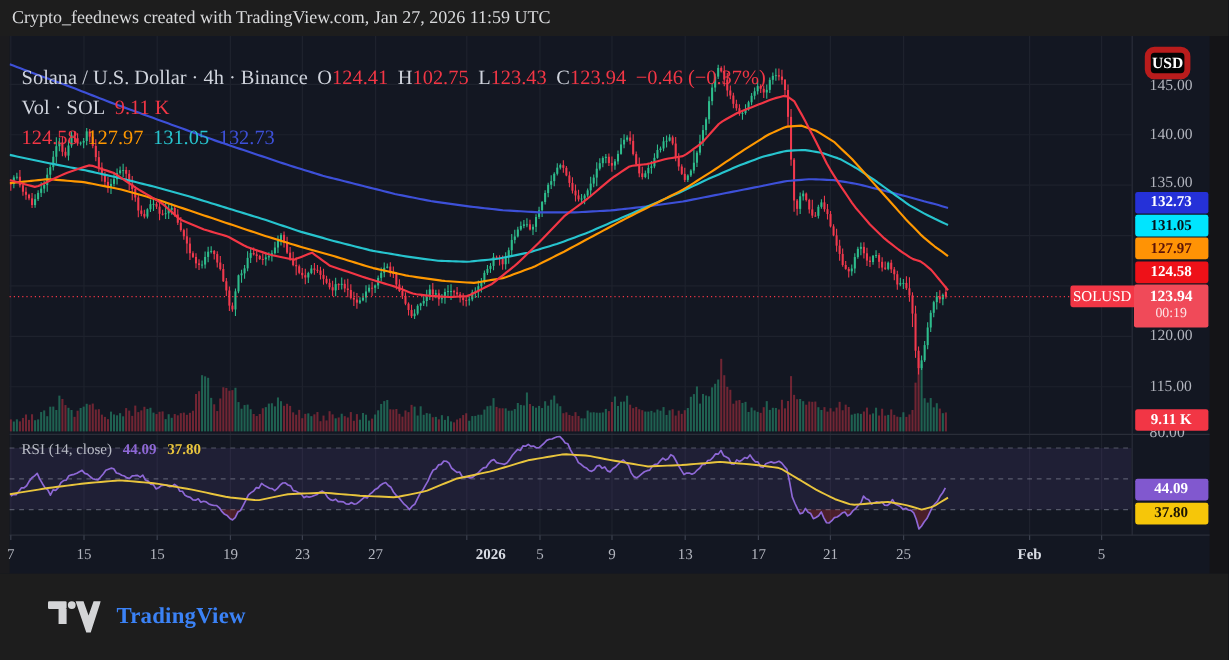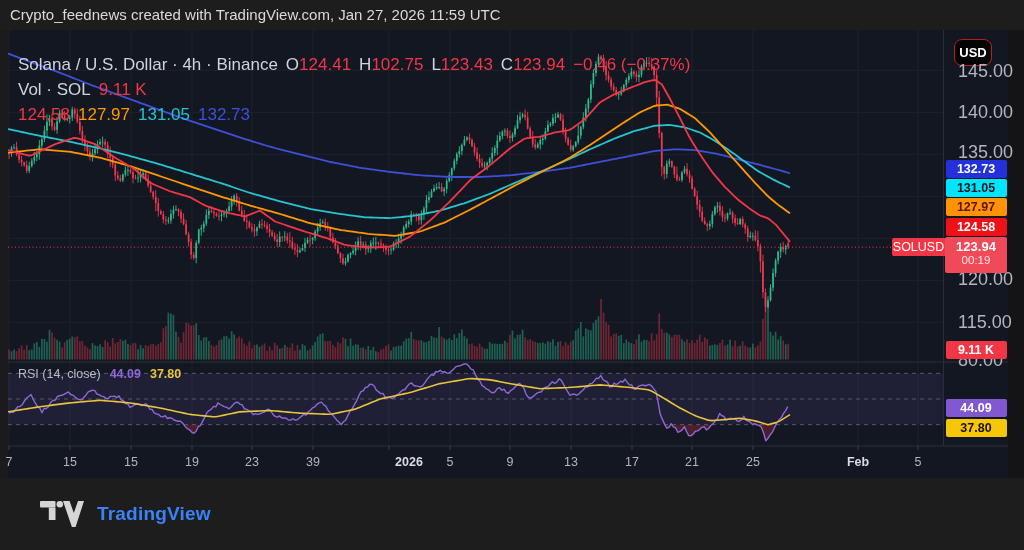--- a/index.html
+++ b/index.html
@@ -1,33 +1,33 @@
 <!DOCTYPE html>
 <html><head>
 <meta charset="utf-8">
 <style>
   html,body{margin:0;padding:0;background:#000;}
   .root{position:relative;width:1024px;height:550px;overflow:hidden;background:#131722;
-        font-family:Liberation Sans, sans-serif;-webkit-font-smoothing:antialiased;}
+        font-family:Liberation Serif, serif;-webkit-font-smoothing:antialiased;}
   .abs{position:absolute;}
   .topbar{left:0;top:0;width:1024px;height:30px;background:#1d1d1d;color:#d9dadc;
           font-size:15px;font-weight:500;line-height:30px;padding-left:10px;box-sizing:border-box;}
   .strip{top:30px;height:448px;background:#1b1b1e;}
   .strip.left{left:0;width:8px;}
   .strip.right{left:1008px;width:16px;background:#141417;}
   #chart{left:0;top:0;}
   .header{left:18px;top:52px;font-size:17px;color:var(--text);}
   .hrow{display:flex;gap:8px;white-space:nowrap;height:25px;line-height:25px;}
   .c-red{color:var(--red);} .c-orange{color:var(--orange);} .c-cyan{color:var(--cyan);}
   .c-blue{color:var(--blue);} .c-purple{color:var(--purple);} .c-yellow{color:var(--yellow);}
   .muted{color:#cfd3dc;}
-  .usd{left:954px;top:39px;width:38px;height:27px;background:#040404;border:1px solid #b91c1c;
+  .usd{left:954px;top:39px;width:38px;height:27px;background:#040404;border:5px solid #b91c1c;
        border-radius:8px;color:#fff;font-weight:700;font-size:13px;font-family:inherit;
        display:flex;align-items:center;justify-content:center;padding:0;}
-  .axis-label{position:absolute;left:14px;color:#b2b5be;font-size:18px;transform:translateY(-50%);}
+  .axis-label{position:absolute;left:14px;color:#b2b5be;font-size:13px;transform:translateY(-50%);}
   .badge{position:absolute;left:1.5px;width:61px;height:18px;border-radius:2px;font-size:12.5px;
          font-weight:600;display:flex;align-items:center;justify-content:center;transform:translateY(-50%);}
   .pbadge{left:945px;top:237px;width:62px;height:36px;background:#f04a59;border-radius:2px;
           color:#fff;text-align:center;}
   .pbadge .pb1{font-size:13px;font-weight:600;margin-top:2px;}
   .pbadge .pb2{font-size:11.5px;color:rgba(255,255,255,.85);}
   .solusd{left:892px;top:238px;width:53px;height:18px;background:var(--red);color:#fff;
           font-size:12.5px;line-height:18px;text-align:center;border-radius:2px 0 0 2px;}
   .rsi-head{left:18px;top:367px;font-size:12.5px;display:flex;gap:9px;color:#b9bcc5;}
   .tlabel{position:absolute;top:9px;transform:translateX(-50%);font-size:12.5px;color:#b2b5be;}
@@ -1090,21 +1090,21 @@
     <div class="pb1">123.94</div>
     <div class="pb2">00:19</div>
   </div>
 
   <div id="time-axis" class="abs">
       <div class="tlabel" style="left: 1px;">7</div>
       <div class="tlabel" style="left: 62px;">15</div>
       <div class="tlabel" style="left: 123px;">15</div>
       <div class="tlabel" style="left: 184px;">19</div>
       <div class="tlabel" style="left: 244px;">23</div>
-      <div class="tlabel" style="left: 305px;">39</div>
+      <div class="tlabel" style="left: 305px;">27</div>
       <div class="tlabel bold" style="left: 381px; margin-left: 20px;">2026</div>
       <div class="tlabel" style="left: 442px;">5</div>
       <div class="tlabel" style="left: 502px;">9</div>
       <div class="tlabel" style="left: 563px;">13</div>
       <div class="tlabel" style="left: 624px;">17</div>
       <div class="tlabel" style="left: 684px;">21</div>
       <div class="tlabel" style="left: 745px;">25</div>
       <div class="tlabel bold" style="left: 850px;">Feb</div>
       <div class="tlabel" style="left: 910px;">5</div>
     </div>

